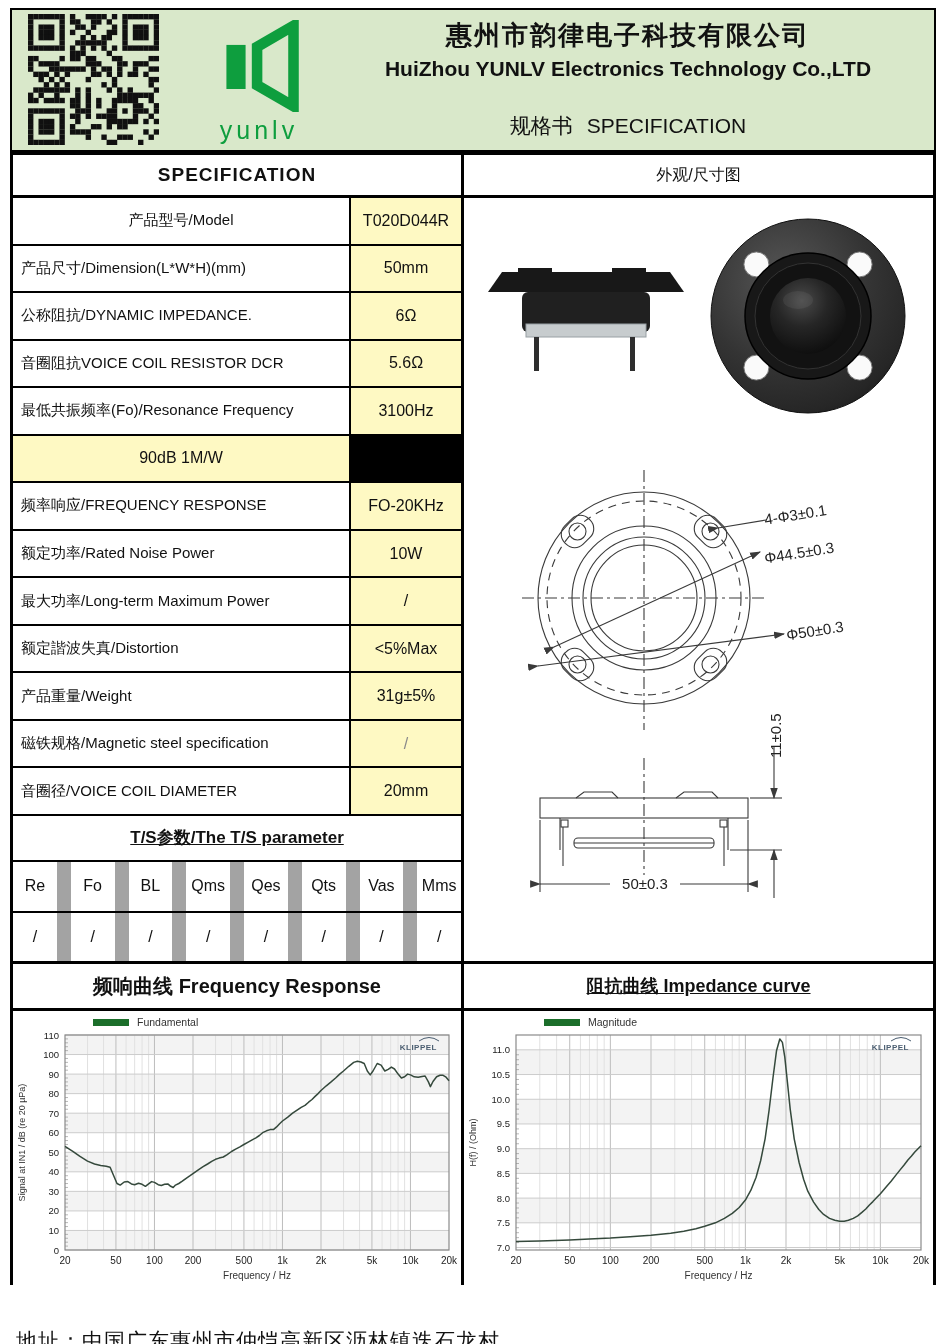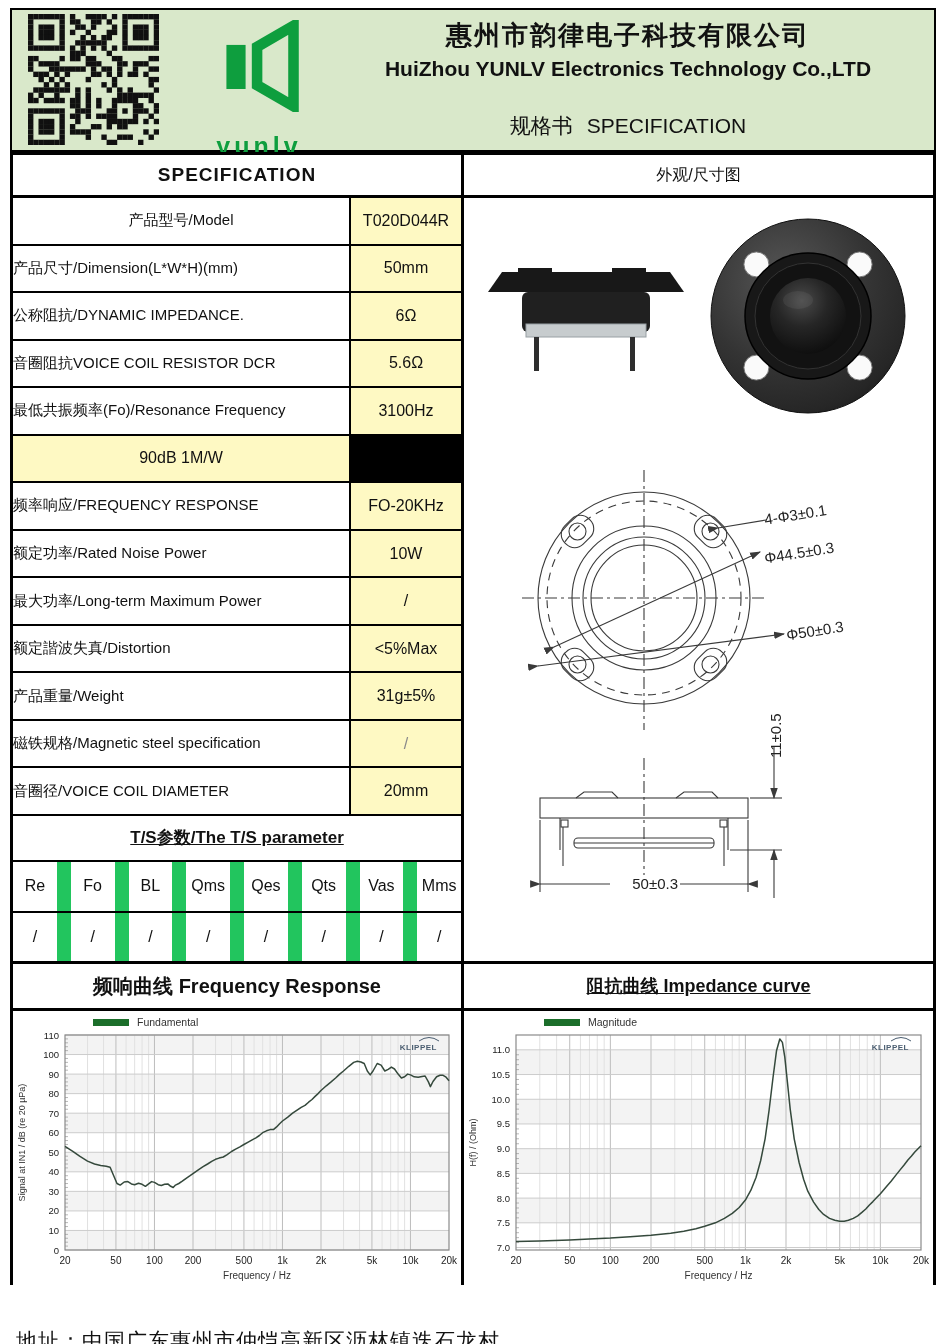--- a/index.html
+++ b/index.html
@@ -2,42 +2,42 @@
 <html><head>
 <meta charset="utf-8">
 <style>
   html,body{margin:0;padding:0;background:#fff;}
   .page{position:relative;width:950px;height:1344px;background:#fff;overflow:hidden;
         font-family:"Liberation Sans",sans-serif;color:#111;}
   
   .header{position:absolute;left:10px;top:8px;width:922px;height:140px;background:#d9e8ca;border:2px solid #000;}
   .qr{position:absolute;left:16px;top:4px;width:131px;height:131px;}
   .logo{position:absolute;left:180px;top:10px;width:134px;text-align:center;}
-  .logo-text{font-size:25px;font-weight:700;letter-spacing:4px;color:#0e9e3e;margin-top:16px;}
+  .logo-text{font-size:25px;font-weight:400;letter-spacing:4px;color:#0e9e3e;margin-top:0px;}
   .header-text{position:absolute;left:322px;top:8px;right:12px;bottom:10px;display:flex;flex-direction:column;justify-content:space-between;text-align:center;}
   .company-cn{font-size:26px;font-weight:600;letter-spacing:2px;}
   .company-en{font-size:21px;font-weight:600;}
   .doc-type{font-size:21px;font-weight:500;margin-top:28px;}
   .doc-type span{margin:0 7px;}
   
   .main{position:absolute;left:10px;top:152px;width:926px;height:1133px;background:#000;
         display:grid;grid-template-columns:448px 1fr;grid-template-rows:40px 1fr 44px 275px;gap:3px;padding:3px;box-sizing:border-box;}
   .cell{background:#fff;}
   .hdr{display:flex;align-items:center;justify-content:center;}
   .spec-title{font-size:19px;font-weight:bold;letter-spacing:1px;}
   .appr-title{font-size:16px;}
   
   .spec-grid{height:100%;display:grid;grid-template-rows:repeat(13,1fr) 44px 49px 48px;gap:2px;background:#000;}
   .spec-row{display:grid;grid-template-columns:1fr 110px;gap:2px;background:#000;}
-  .spec-row .lbl{background:#fff;display:flex;align-items:center;padding-left:0;font-size:15px;}
+  .spec-row .lbl{background:#fff;display:flex;align-items:center;padding-left:8px;font-size:15px;}
   .spec-row .lbl.center{justify-content:center;padding-left:0;}
   .spec-row .val{background:#fef9c3;display:flex;align-items:center;justify-content:center;font-size:16px;}
   .muted{color:#8a8a8a;}
   .ts-title{background:#fff;display:flex;align-items:center;justify-content:center;font-weight:bold;font-size:17px;text-decoration:underline;}
-  .ts-row{display:grid;grid-template-columns:repeat(8,1fr);gap:14px;background:#22c55e;}
+  .ts-row{display:grid;grid-template-columns:repeat(8,1fr);gap:14px;background:#a3a3a3;}
   .ts-row div{background:#fff;display:flex;align-items:center;justify-content:center;font-size:16px;}
   
   .visual{position:relative;}
   .dim-label{position:absolute;font-size:15px;color:#222;white-space:nowrap;}
   .chart-title{font-size:20px;font-weight:bold;}
   .chart-cell{padding:2px;box-sizing:border-box;}
   svg{font-family:"Liberation Sans",sans-serif;}
   
   .footer{position:absolute;left:16px;top:1291px;white-space:pre-wrap;}
   .addr-cn{font-size:21px;letter-spacing:1px;}
@@ -538,21 +538,21 @@
           <line x1="266" y1="652" x2="318" y2="652"></line>
           <line x1="310" y1="548" x2="310" y2="600" marker-end="url(#ma)"></line>
           <line x1="310" y1="700" x2="310" y2="652" marker-end="url(#ma)"></line>
         </g>
       </svg>
 
       <span class="dim-label" style="left:300px;top:308px;transform:rotate(-9deg);">4-Φ3±0.1</span>
       <span class="dim-label" style="left:300px;top:346px;transform:rotate(-9deg);">Φ44.5±0.3</span>
       <span class="dim-label" style="left:322px;top:424px;transform:rotate(-9deg);">Φ50±0.3</span>
       <span class="dim-label" style="left:303px;top:560px;transform:rotate(-90deg);transform-origin:left top;">11±0.5</span>
-      <span class="dim-label" style="left:148px;top:677px;width:66px;text-align:right;background:#fff;">50±0.3</span>
+      <span class="dim-label" style="left:148px;top:677px;width:66px;text-align:center;background:#fff;">50±0.3</span>
     </div>
 
     <div class="cell hdr">
       <span class="chart-title">频响曲线 Frequency Response</span>
     </div>
     <div class="cell hdr">
       <span class="chart-title" style="font-size:18px;text-decoration:underline;">阻抗曲线 Impedance curve</span>
     </div>
 
     <div class="cell chart-cell">

